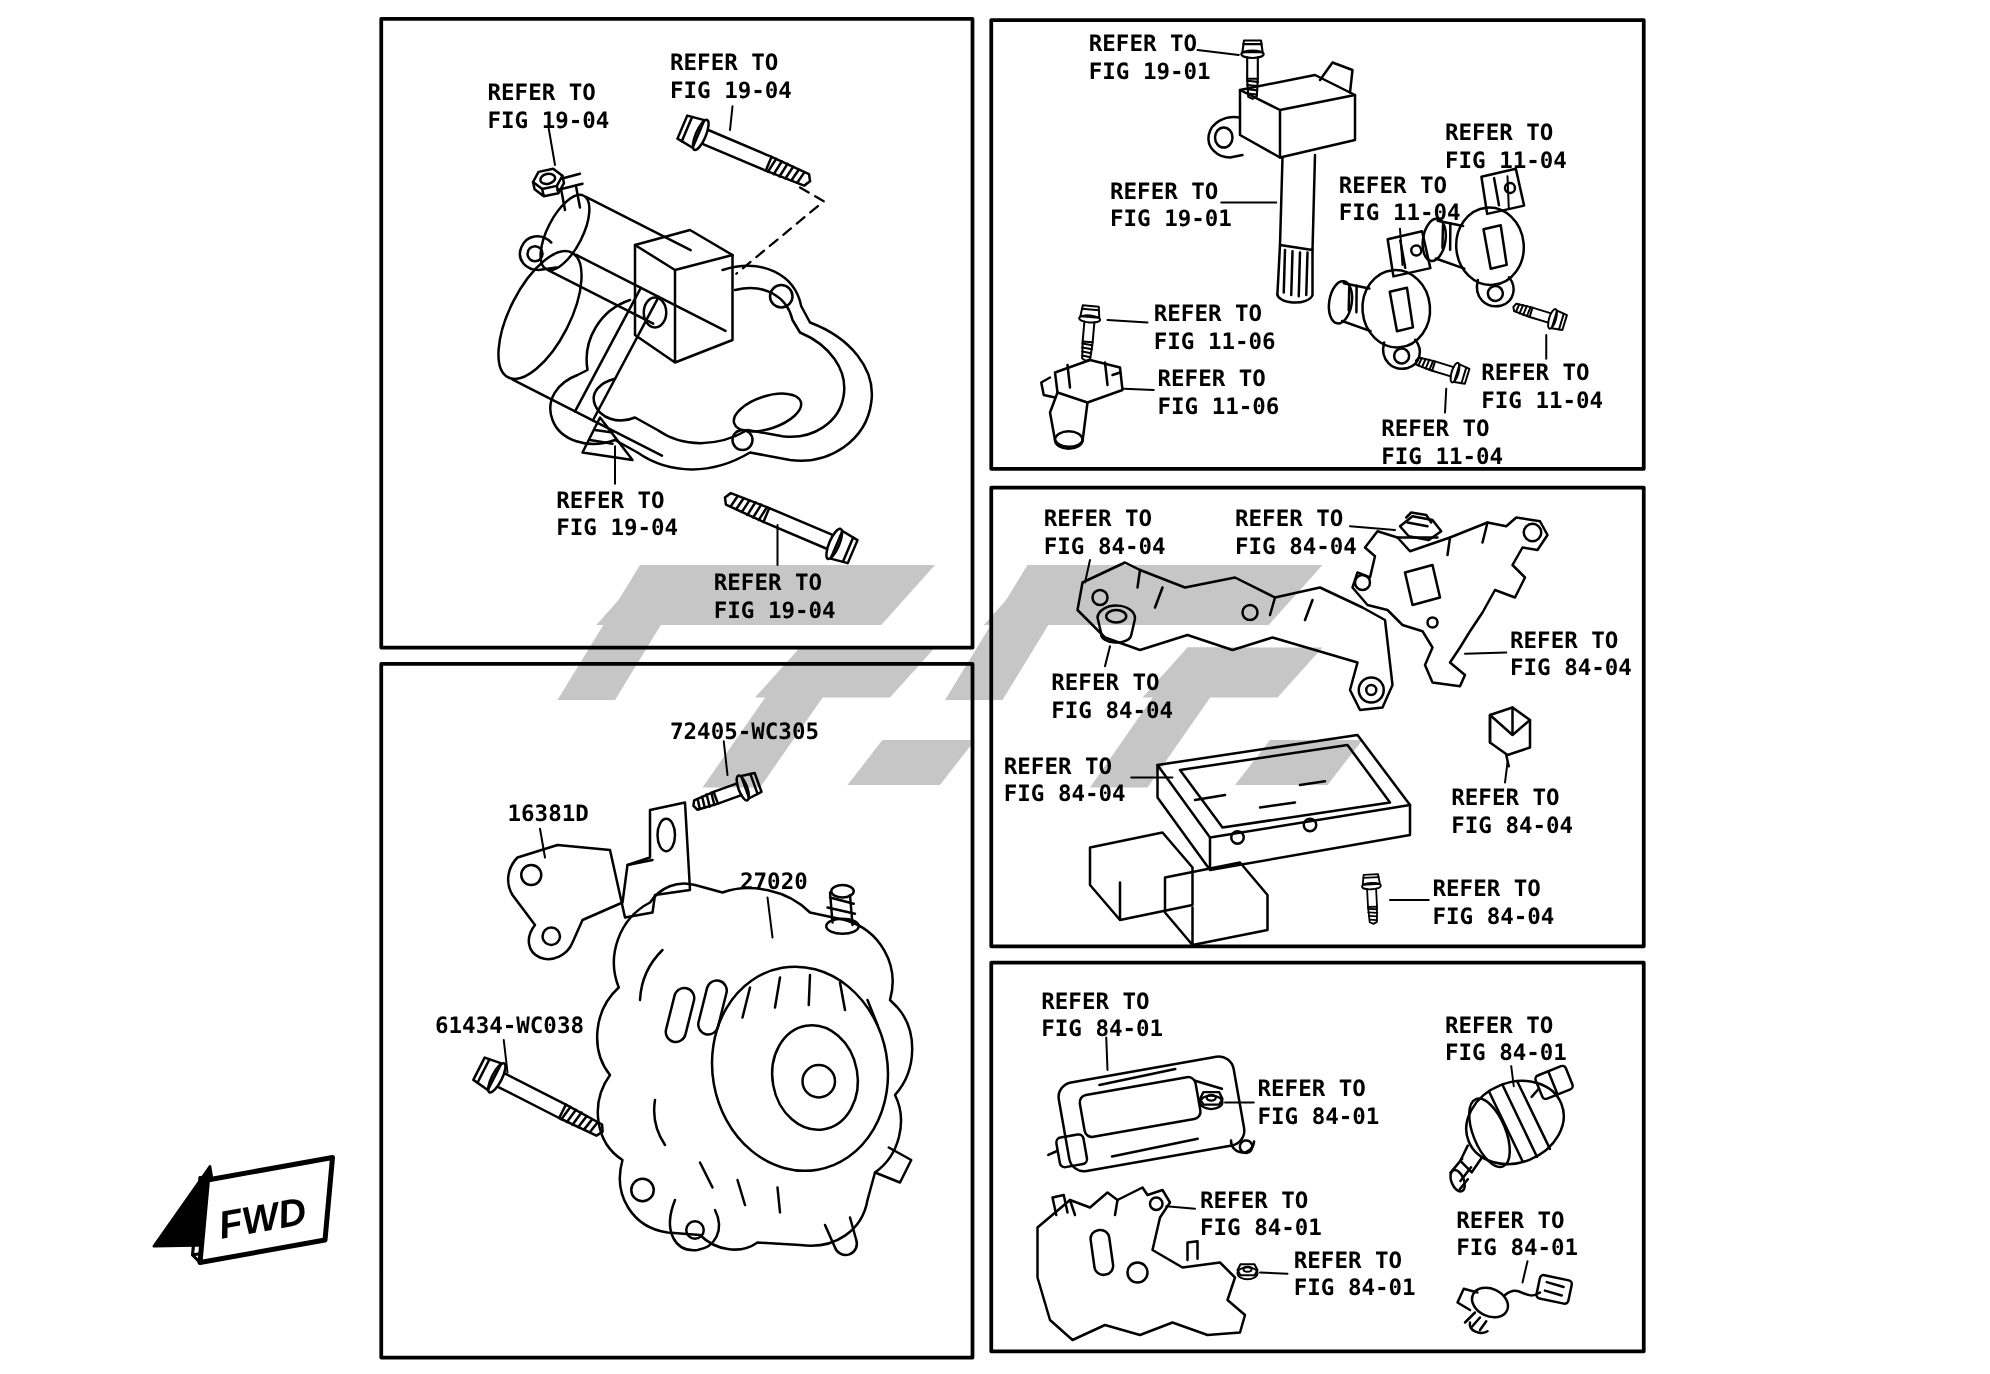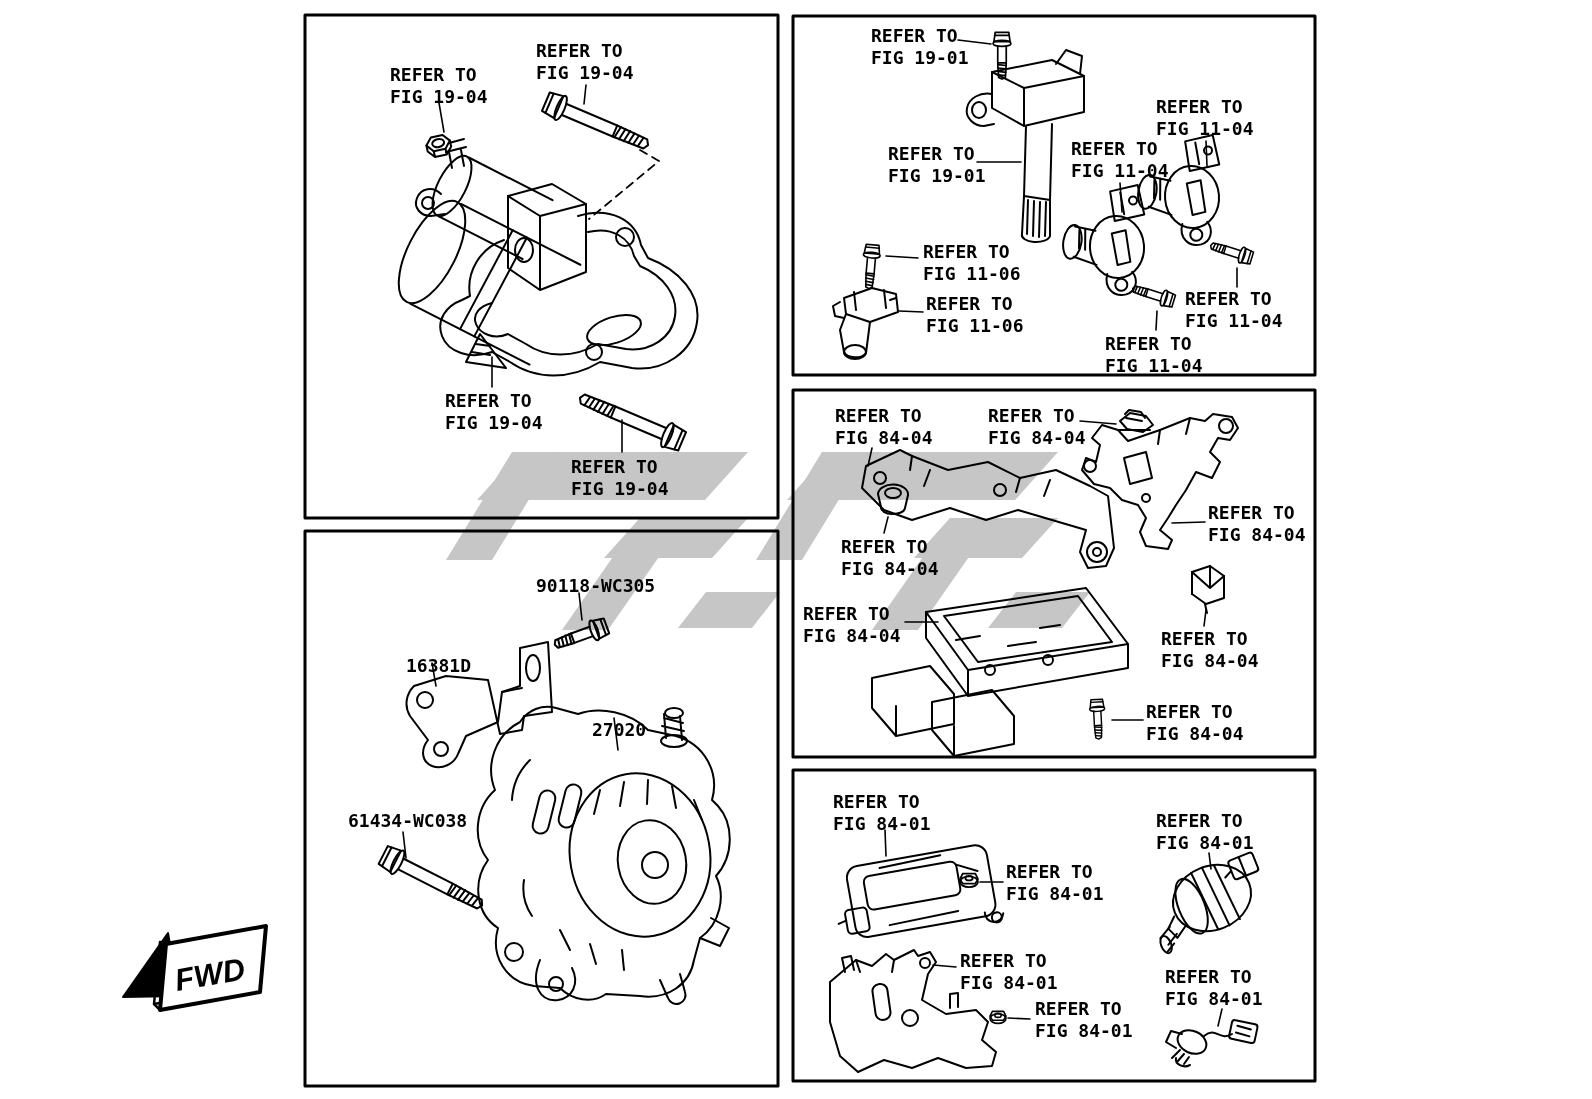--- a/index.html
+++ b/index.html
@@ -351,21 +351,21 @@
 FIG 84-01</div>
   <div class="lbl" style="left:1156px;top:810px;">REFER TO
 FIG 84-01</div>
   <div class="lbl" style="left:960px;top:950px;">REFER TO
 FIG 84-01</div>
   <div class="lbl" style="left:1035px;top:998px;">REFER TO
 FIG 84-01</div>
   <div class="lbl" style="left:1165px;top:966px;">REFER TO
 FIG 84-01</div>
 
-  <div class="lbl" style="left:536px;top:575px;">90118-WC305</div>
-  <div class="lbl" style="left:406px;top:655px;">16381D</div>
-  <div class="lbl" style="left:592px;top:719px;">27020</div>
+  <div class="lbl" style="left:536px;top:575px;">72405-WC305</div>
+  <div class="lbl" style="left:406px;top:641px;">16381D</div>
+  <div class="lbl" style="left:592px;top:695px;">27020</div>
   <div class="lbl" style="left:348px;top:810px;">61434-WC038</div>
 
   <div class="pageno">196204</div>
 </div>
 
 </div>
 
 </body></html>

